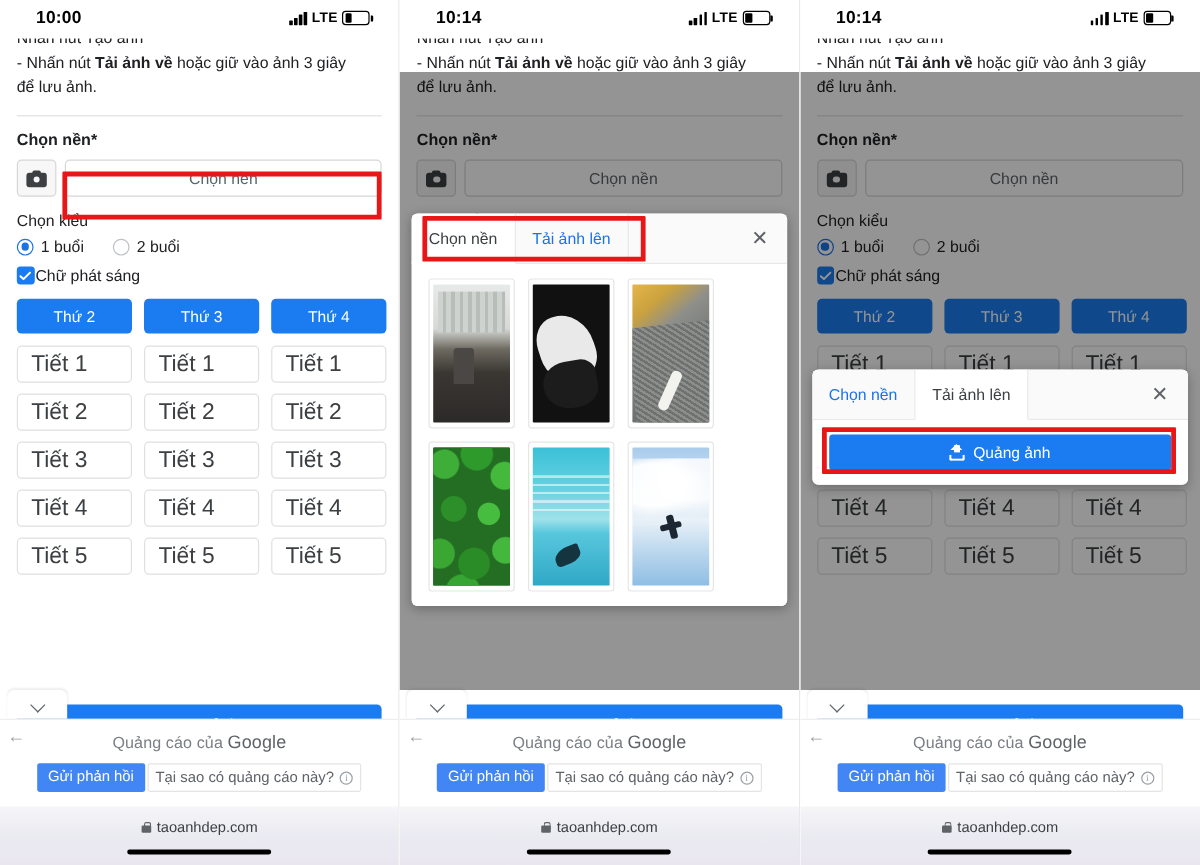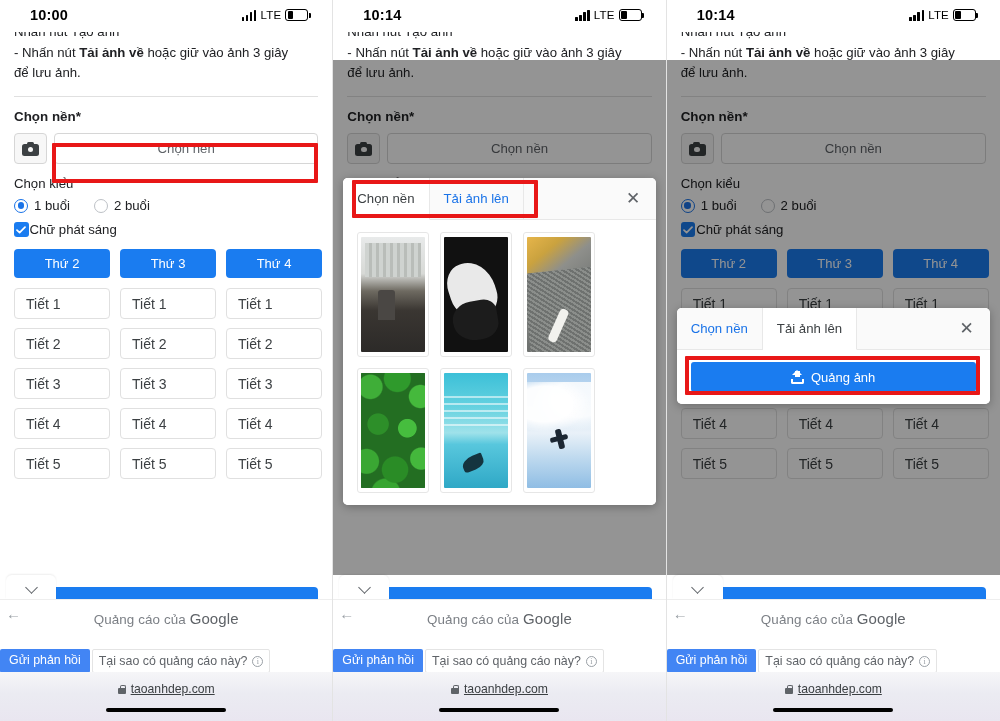--- a/index.html
+++ b/index.html
@@ -35,21 +35,21 @@
     letter-spacing: .2px;
     margin-left: 16px;
   }
   .sb-right { margin-left: auto; display: flex; align-items: center; gap: 4px; margin-right: 10px;}
   .bars { display: flex; align-items: flex-end; gap: 1.5px; height: 11px; }
   .bars i { display: block; width: 2.6px; background: #000; border-radius: .5px; }
   .bars i:nth-child(1) { height: 4px; }
   .bars i:nth-child(2) { height: 6px; }
   .bars i:nth-child(3) { height: 8.5px; }
   .bars i:nth-child(4) { height: 11px; }
-  .lte { font-size: 11.5px; font-weight: normal; color: #000; letter-spacing: .2px; }
+  .lte { font-size: 11.5px; font-weight: bold; color: #000; letter-spacing: .2px; }
   .batt {
     width: 23px; height: 11.5px; border: 1.3px solid #000; border-radius: 3px;
     position: relative; padding: 1.2px;
   }
   .batt::after {
     content:""; position:absolute; right:-3.4px; top:3.2px;
     width:2px; height:4.4px; background:#000; border-radius:0 1px 1px 0;
   }
   .batt span { display:block; height:100%; width: 32%; background:#000; border-radius:1px; }
 
@@ -117,21 +117,21 @@
   
   .days { display: flex; gap: 10px; }
   .daycol { width: 96px; flex: none; }
   .day-head {
     height: 29px; background: #1a7cf0; border-radius: 4px; color: #fff;
     font-size: 13px; display:flex; align-items:center; justify-content:center;
     margin-bottom: 10px;
   }
   .tiet {
     height: 31px; border: 1px solid #e0e0e0; border-radius: 4px; background:#fff;
-    font-size: 14px; color: #3c4043; display:flex; align-items:center;
+    font-size: 19px; color: #3c4043; display:flex; align-items:center;
     padding-left: 11px; margin-bottom: 9px;
   }
 
   .tao-anh {
     margin: 12px 14px 0; height: 32px; background: #1a7cf0; border-radius: 4px;
     color: #fff; font-size: 13.2px; display:flex; align-items:center; justify-content:center; gap: 6px;
   }
   .scissors { font-size: 13px; line-height: 1; }
 
   
@@ -148,21 +148,21 @@
     border-right: 1.8px solid #5f6368; border-bottom: 1.8px solid #5f6368;
     transform: rotate(45deg);
   }
   .ad-body {
     position:absolute; left:0; right:0; top:24px; height:73px; background:#fff;
     border-top: 1px solid #eee;
   }
   .back-arrow { position:absolute; left: 6px; top: 6px; font-size: 15px; color:#9aa0a6; line-height:1;}
   .ad-title { text-align:center; font-size: 13.4px; color:#7b7f85; padding-top: 10px; letter-spacing: .1px;}
   .ad-title .g { color:#5f6368; font-size: 15px;}
-  .ad-controls { display:flex; gap:2px; justify-content:flex-start; margin-top: 22px; }
+  .ad-controls { display:flex; gap:2px; justify-content:center; margin-top: 9px; }
   .feedback-btn {
     background:#4285f4; color:#fff; font-size:12.4px; border-radius:2px;
     padding: 4px 9px;
   }
   .why-btn {
     background:#fff; color:#5f6368; font-size:12.4px; border:1px solid #e4e4e4;
     border-radius:2px; padding:4px 6px; display:flex; align-items:center; gap:5px;
   }
   .info-i {
     width:11px;height:11px;border:1px solid #9aa0a6;border-radius:50%;
@@ -170,21 +170,21 @@
     font-family:"Liberation Serif", serif;
   }
   .browser-bottom {
     position:absolute; left:0; right:0; bottom:0; height:49px;
     background: linear-gradient(180deg,#f6f6f8 0%, #ebebf2 45%, #e9e6f0 100%);
   }
   .url-row { display:flex; align-items:center; justify-content:center; gap:5px; padding-top: 10px;}
   .lock { width:8px;height:10px;position:relative;}
   .lock::before{content:"";position:absolute;left:0;top:4px;width:8px;height:6px;background:#5f6368;border-radius:1px;}
   .lock::after{content:"";position:absolute;left:2px;top:0.5px;width:4px;height:5px;border:1.3px solid #5f6368;border-bottom:none;border-radius:2px 2px 0 0;}
-  .url-text { font-size:12.2px; color:#3c4043;text-decoration:underline; }
+  .url-text { font-size:12.2px; color:#3c4043; }
   .home-ind {
     position:absolute; left:50%; transform:translateX(-50%); bottom: 9px;
     width: 120px; height: 4.4px; background:#000; border-radius: 3px;
   }
 
   
   .dim {
     position:absolute; left:0; right:0; top:30px; bottom:146px;
     background: rgba(0,0,0,.42); z-index: 45;
   }

